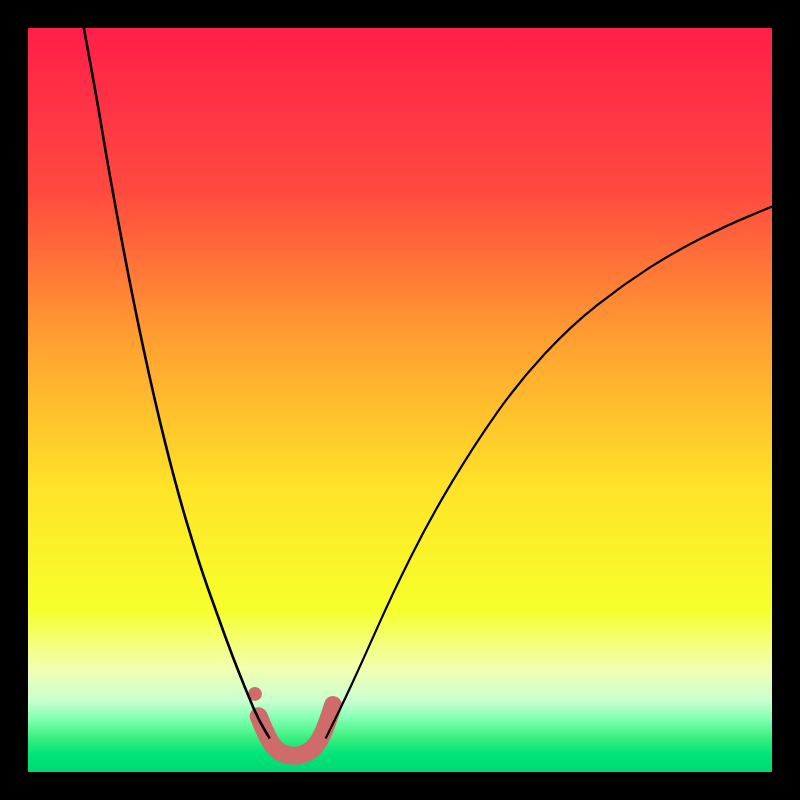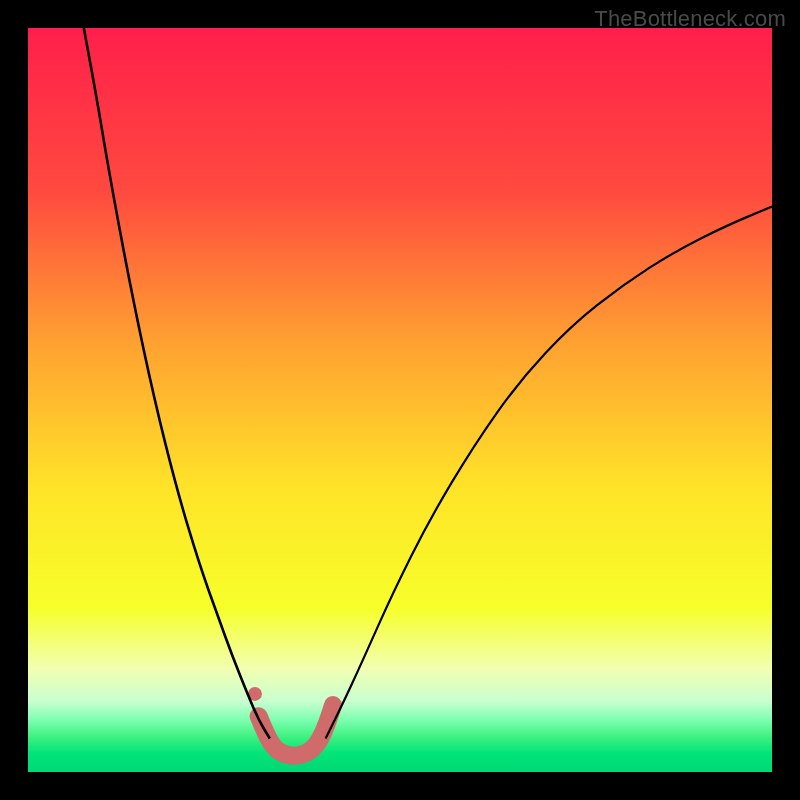--- a/index.html
+++ b/index.html
@@ -50,21 +50,20 @@
     top: 0;
     width: 100%;
     height: 100%;
   }
 </style>
 </head>
 <body>
 
 <div class="frame">
 
-  <div class="watermark">TheBottleneck.com</div>
 
   <div class="plot">
 
     <svg class="gradient" viewBox="0 0 100 100" preserveAspectRatio="none">
       <defs>
         <linearGradient id="bg-grad" x1="0" y1="0" x2="0" y2="1">
             <stop offset="0%" stop-color="#ff1f4a"></stop>
             <stop offset="22%" stop-color="#ff4a3f"></stop>
             <stop offset="42%" stop-color="#ffa031"></stop>
             <stop offset="62%" stop-color="#ffe428"></stop>

